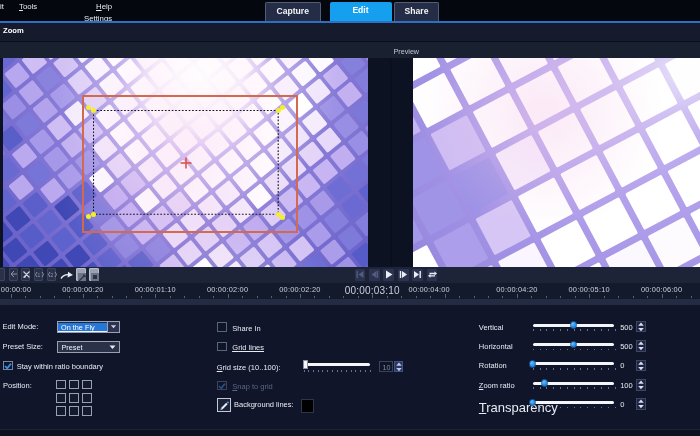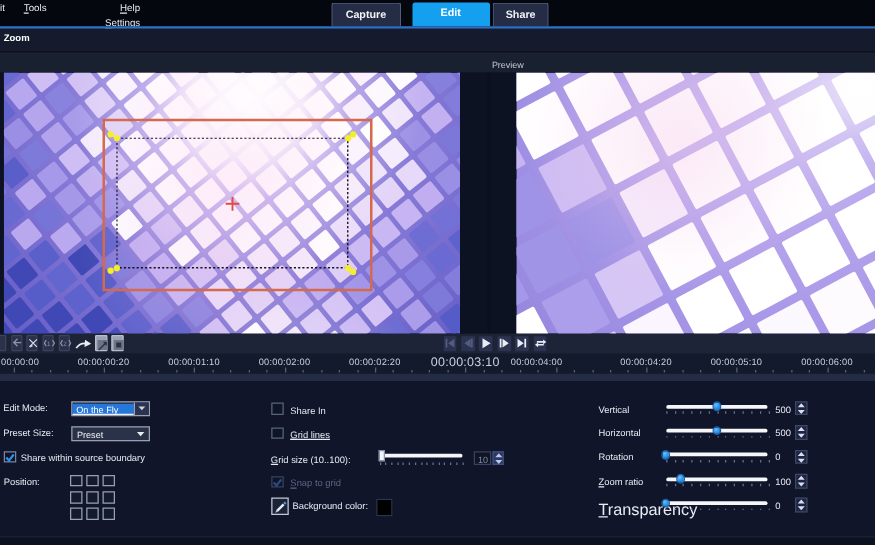--- a/index.html
+++ b/index.html
@@ -493,21 +493,21 @@
     <div style="position:absolute;left:4px;top:1.3px;font-size:7.3px;color:#f2f4f8;">Preset</div>
     <svg width="11" height="10" style="position:absolute;right:1px;top:0">
       <polygon points="2.5,3.5 8.5,3.5 5.5,7" fill="#e8ebf2"></polygon>
     </svg>
   </div>
 <div style="position:absolute;left:3.0px;top:360.8px;width:9.6px;height:9.6px;box-sizing:border-box;background:#0e1527;border:1px solid #7a84a0;">
     <svg width="10" height="10" viewBox="0 0 10 10" style="position:absolute;left:-1px;top:-1px">
       <path d="M2 5 l2.2 2.4 L8 2.6" stroke="#2e8fe8" stroke-width="1.8" fill="none"></path>
     </svg>
   </div>
-<div style="position:absolute;left:16.7px;top:361.9px;font-size:7.5px;color:#e8ebf2;">Share within source boundary</div>
+<div style="position:absolute;left:16.7px;top:361.9px;font-size:7.5px;color:#e8ebf2;">Stay within ratio boundary</div>
 <div style="position:absolute;left:3.0px;top:380.6px;font-size:7.5px;color:#e8ebf2;">Position:</div>
 <div style="position:absolute;left:55.7px;top:379.6px;width:9.9px;height:9.9px;box-sizing:border-box;background:#131a2e;border:1px solid #98a0b4;"></div>
 <div style="position:absolute;left:68.9px;top:379.6px;width:9.9px;height:9.9px;box-sizing:border-box;background:#131a2e;border:1px solid #98a0b4;"></div>
 <div style="position:absolute;left:82.1px;top:379.6px;width:9.9px;height:9.9px;box-sizing:border-box;background:#131a2e;border:1px solid #98a0b4;"></div>
 <div style="position:absolute;left:55.7px;top:392.8px;width:9.9px;height:9.9px;box-sizing:border-box;background:#131a2e;border:1px solid #98a0b4;"></div>
 <div style="position:absolute;left:68.9px;top:392.8px;width:9.9px;height:9.9px;box-sizing:border-box;background:#131a2e;border:1px solid #98a0b4;"></div>
 <div style="position:absolute;left:82.1px;top:392.8px;width:9.9px;height:9.9px;box-sizing:border-box;background:#131a2e;border:1px solid #98a0b4;"></div>
 <div style="position:absolute;left:55.7px;top:406.0px;width:9.9px;height:9.9px;box-sizing:border-box;background:#131a2e;border:1px solid #98a0b4;"></div>
 <div style="position:absolute;left:68.9px;top:406.0px;width:9.9px;height:9.9px;box-sizing:border-box;background:#131a2e;border:1px solid #98a0b4;"></div>
 <div style="position:absolute;left:82.1px;top:406.0px;width:9.9px;height:9.9px;box-sizing:border-box;background:#131a2e;border:1px solid #98a0b4;"></div>
@@ -552,21 +552,21 @@
     </svg>
   </div>
 <div style="position:absolute;left:232.3px;top:382.2px;font-size:7.5px;color:#5c6580;"><span style="text-decoration:underline;">S</span>nap to grid</div>
 <div style="position:absolute;left:217.2px;top:398.0px;width:13.6px;height:13.6px;box-sizing:border-box;background:#1b2338;border:1px solid #c2c8d6;">
     <svg width="12" height="12" viewBox="0 0 12 12" style="position:absolute;left:0;top:0">
       <path d="M3 9 L8.2 3.8 L9.6 5.2 L4.4 10.4 Z" fill="#e8ecf4"></path>
       <path d="M8.6 3.4 l1.2-1.2 1.4 1.4 -1.2 1.2 Z" fill="#5a90d8"></path>
       <path d="M3 9 l-0.7 2.1 L4.4 10.4 Z" fill="#c0c6d4"></path>
     </svg>
   </div>
-<div style="position:absolute;left:234.0px;top:400.2px;font-size:7.5px;color:#e8ebf2;">Background color:</div>
+<div style="position:absolute;left:234.0px;top:400.2px;font-size:7.5px;color:#e8ebf2;">Background lines:</div>
 <div style="position:absolute;left:301px;top:398.6px;width:12.8px;height:14.4px;box-sizing:border-box;background:#000;border:1px solid #2e364c;"></div>
 <div style="position:absolute;left:478.8px;top:322.5px;font-size:7.5px;color:#e8ebf2;">Vertical</div>
 <div style="position:absolute;left:532.7px;top:323.7px;width:81.8px;height:2.9px;background:#f4f6fa;border-radius:1.5px;"></div>
 <div style="position:absolute;left:532.7px;top:329.3px;width:1px;height:1.6px;background:#667092;"></div>
 <div style="position:absolute;left:539.5px;top:329.3px;width:1px;height:1.6px;background:#667092;"></div>
 <div style="position:absolute;left:546.3px;top:329.3px;width:1px;height:1.6px;background:#667092;"></div>
 <div style="position:absolute;left:553.2px;top:329.3px;width:1px;height:1.6px;background:#667092;"></div>
 <div style="position:absolute;left:560.0px;top:329.3px;width:1px;height:1.6px;background:#667092;"></div>
 <div style="position:absolute;left:566.8px;top:329.3px;width:1px;height:1.6px;background:#667092;"></div>
 <div style="position:absolute;left:573.6px;top:329.3px;width:1px;height:1.6px;background:#667092;"></div>

